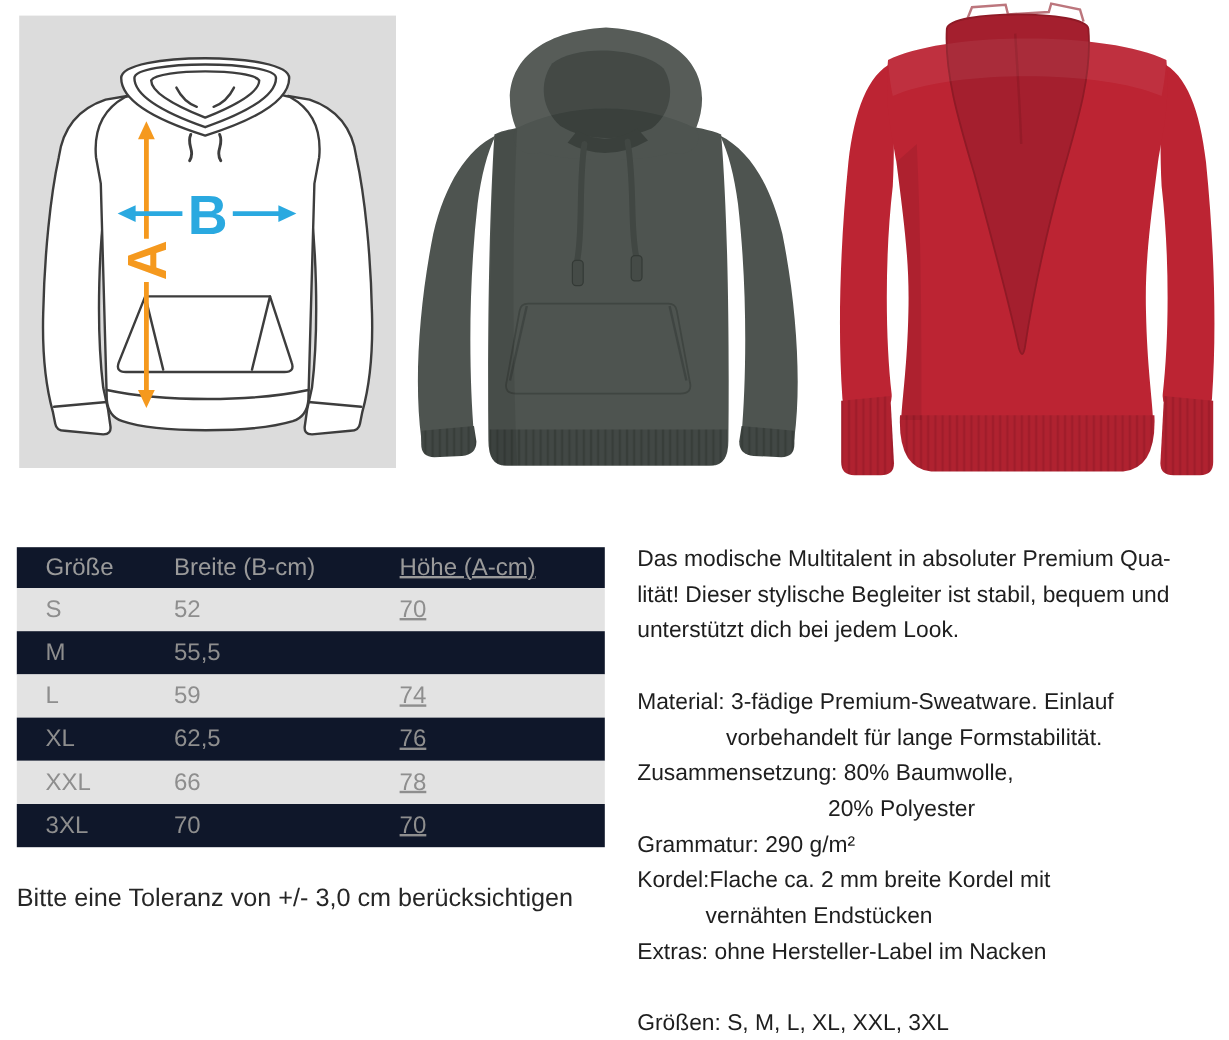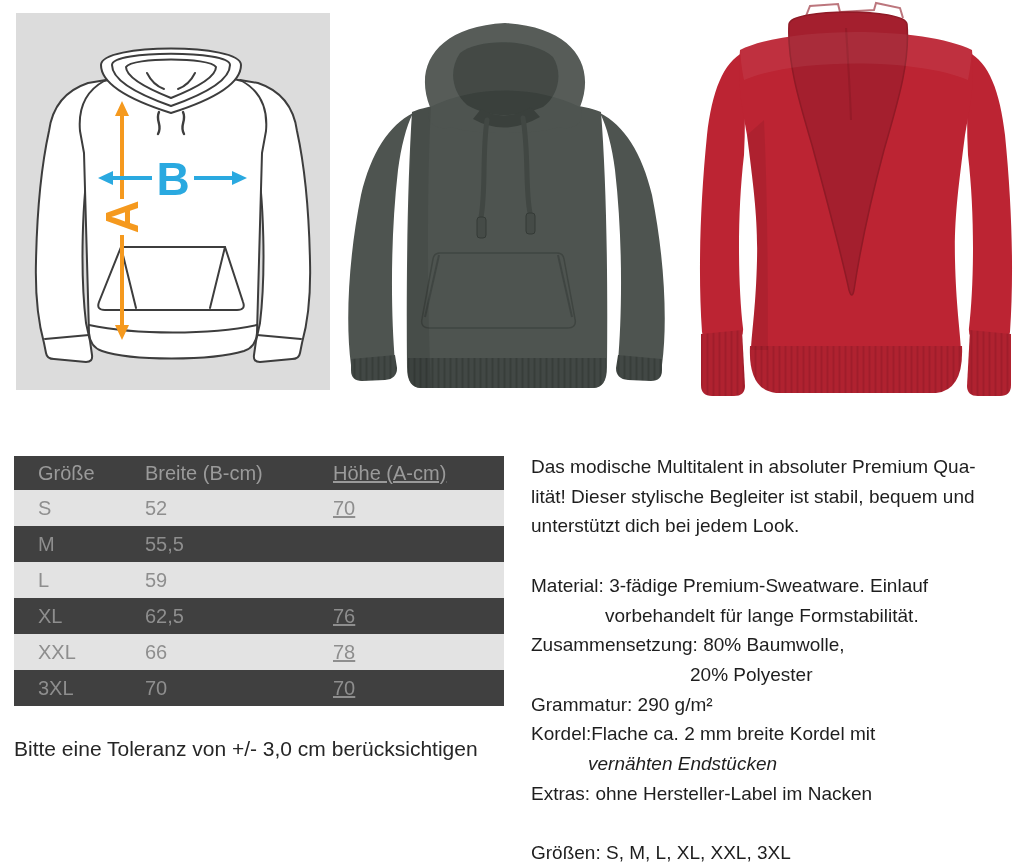--- a/index.html
+++ b/index.html
@@ -14,38 +14,38 @@
   .diagram-panel {
     left:16px; top:13px; width:314px; height:377px;
     background:#dcdcdc;
   }
   .front-photo { left:335px; top:15px; width:343px; height:377px; }
   .back-photo  { left:688px; top:0px;  width:336px; height:400px; }
   .photo-box svg, .diagram-panel svg { display:block; width:100%; height:100%; }
 
   
   .size-table { left:14px; top:456px; width:490px; font-size:20px; }
-  .t-row { display:flex; align-items:center; height:36px; background:#404040; color:#8e8e8e; }
+  .t-row { display:flex; align-items:center; height:36px; background:#0f172a; color:#8e8e8e; }
   .t-row.header { height:34px; color:#9a9a9a; }
   .t-row.alt { background:#e3e3e3; }
   .c1 { width:131px; padding-left:24px; }
   .c2 { width:188px; }
   .c3 { flex:1;text-decoration:underline; }
 
   .tolerance-note {
     left:14px; top:737px; font-size:21px; color:#262626; white-space:nowrap;
   }
 
   
   .desc { left:531px; top:452px; width:486px; font-size:19px; color:#1e1e1e; }
   .desc .line { line-height:29.7px; white-space:nowrap; }
   .desc .gap  { height:29.7px; }
   .ind-a { padding-left:74px; }
   .ind-b { padding-left:159px; }
-  .ind-c { padding-left:57px;font-style:italic; }
+  .ind-c { padding-left:57px; }
 </style>
 </head>
 <body>
 
 <div class="abs diagram-panel">
   <svg viewBox="0 0 314 377">
     <g fill="#ffffff" stroke-width="2" stroke-linejoin="round" stroke-linecap="round" stroke="#3d3d3d">
 
       <path d="M 72,70 C 48,78 36,96 33,118 C 26,150 21,200 20,248 C 19,285 23,312 28,330 L 30,340 Q 31,346 38,346 L 70,349 Q 77,349 76,342 L 74,328 L 70,310 C 64,260 66,185 74,140 C 77,112 80,85 90,67 Z"></path>
       <path fill="none" d="M 29,326 L 73,322"></path>
@@ -180,20 +180,21 @@
     <div class="c2">52</div>
     <div class="c3">70</div>
   </div>
   <div class="t-row">
     <div class="c1">M</div>
     <div class="c2">55,5</div>
   </div>
   <div class="t-row alt">
     <div class="c1">L</div>
     <div class="c2">59</div>
+    <div class="c3">74</div>
   </div>
   <div class="t-row">
     <div class="c1">XL</div>
     <div class="c2">62,5</div>
     <div class="c3">76</div>
   </div>
   <div class="t-row alt">
     <div class="c1">XXL</div>
     <div class="c2">66</div>
     <div class="c3">78</div>

